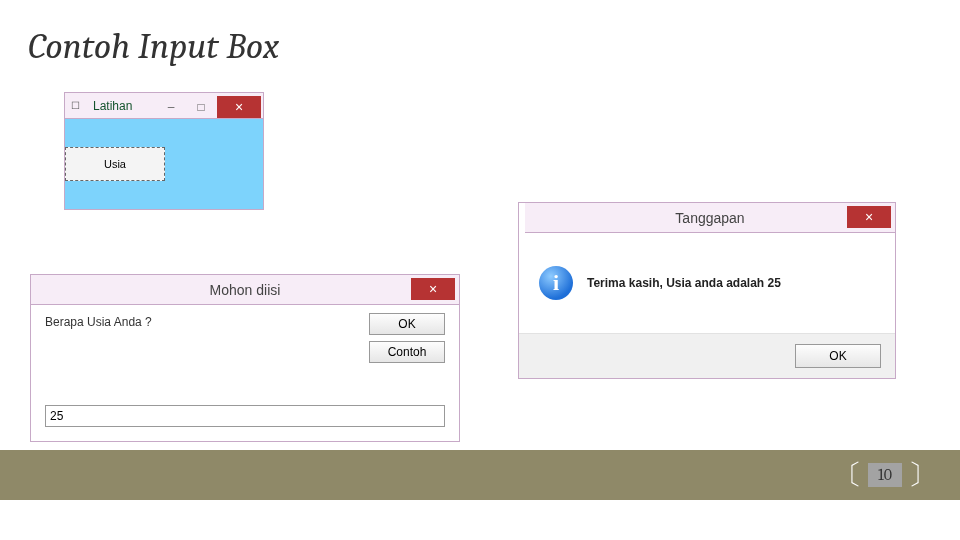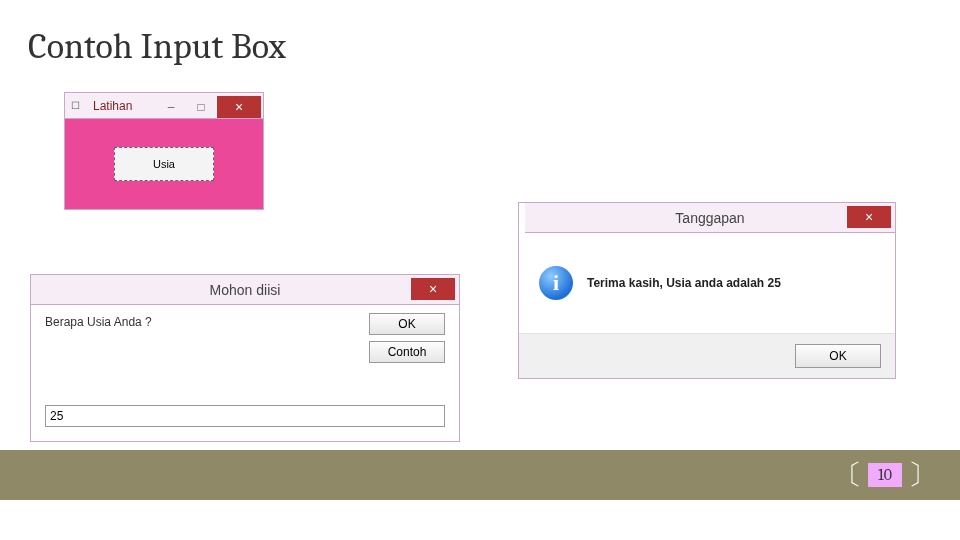--- a/index.html
+++ b/index.html
@@ -12,20 +12,21 @@
     position: relative;
     overflow: hidden;
   }
   .slide-title {
     position: absolute;
     top: 26px;
     left: 28px;
     font-family: Cambria, Georgia, serif;
     font-size: 36px;
     color: #333;
+    font-style: italic;
   }
 
   
   .win1 {
     position: absolute;
     left: 64px;
     top: 92px;
     width: 200px;
     border: 1px solid #c7a9c7;
     background: #f2f2f2;
@@ -39,44 +40,43 @@
   }
   .win1 .sysicon {
     width: 16px; height: 12px;
     margin-left: 6px;
     font-size: 10px;
     color: #555;
   }
   .win1 .wtitle {
     flex: 1;
     font-size: 12px;
-    color: #7f1d1d;
+    color: #14532d;
     padding-left: 6px;
   }
   .win1 .winbtn {
     width: 28px; height: 22px;
     margin: 2px 2px 0 0;
     background: #f7edf7;
     color: #666;
     font-size: 12px;
     line-height: 22px;
     text-align: center;
   }
   .win1 .winbtn.close {
     width: 44px;
     background: #b63333;
     color: #fff;
     font-size: 14px;
   }
   .win1 .body1 {
     height: 90px;
-    background: #ec4899;
-    display: flex;
-    align-items: center;
-    justify-content: center;
+    background: #7dd3fc;
+    display: flex;
+    align-items: center;
   }
   .win1 .designer-btn {
     width: 100px;
     height: 34px;
     border: 1px dashed #666;
     display: flex;
     align-items: center;
     justify-content: center;
     font-size: 11px;
     background: #f4f4f4;
@@ -246,21 +246,21 @@
     align-items: center;
     justify-content: flex-end;
     padding-right: 24px;
   }
   .page-badge {
     display: flex;
     align-items: center;
     gap: 6px;
   }
   .page-num {
-    background: #f0abfc;
+    background: #a3a3a3;
     color: #333;
     font-family: Cambria, Georgia, serif;
     font-size: 16px;
     padding: 3px 10px;
   }
   .bracket {
     font-family: Cambria, Georgia, serif;
     font-size: 28px;
     color: #fff;
   }

